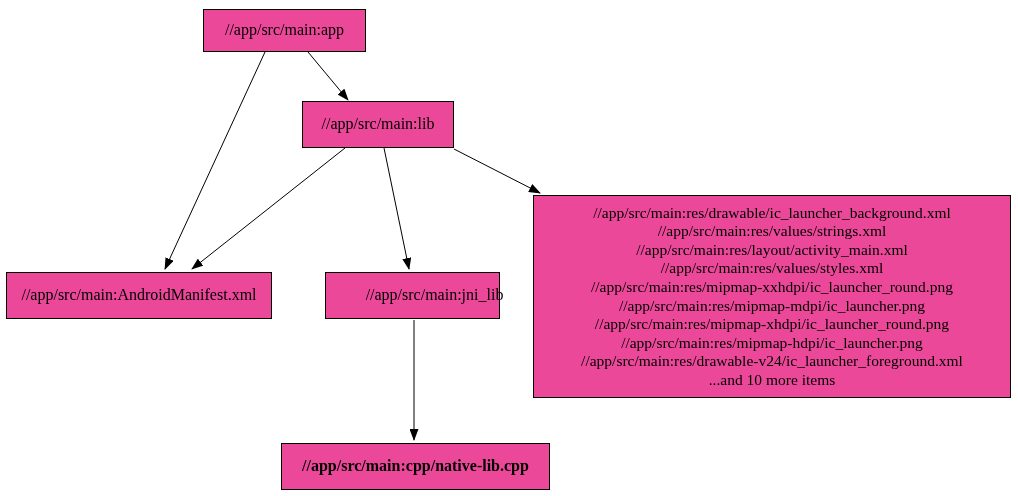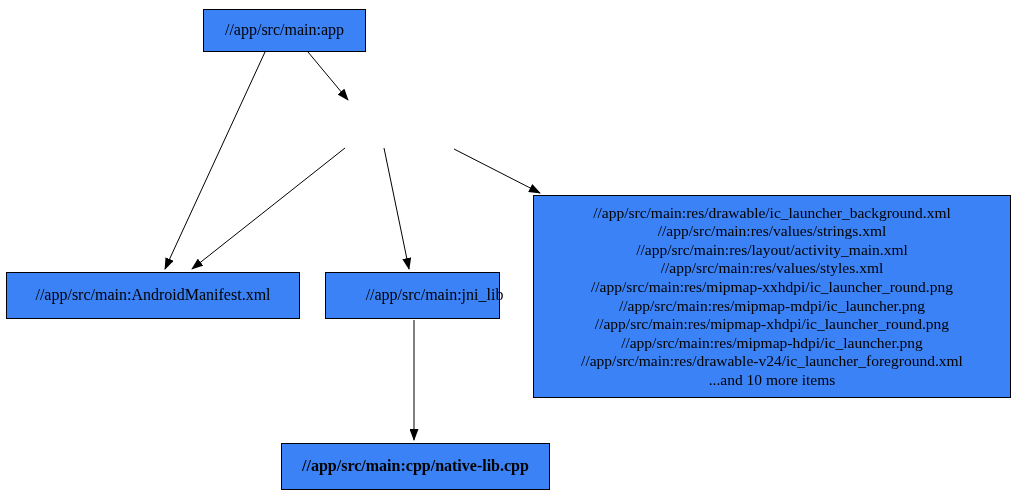--- a/index.html
+++ b/index.html
@@ -22,21 +22,21 @@
     width: 1018px;
     height: 496px;
   }
   .edges line {
     stroke: #000000;
     stroke-width: 1;
   }
   .node {
     position: absolute;
     box-sizing: border-box;
-    background: #3b82f6;
+    background: #ec4899;
     border: 1px solid #000000;
     color: #000000;
     font-size: 16px;
     display: flex;
     align-items: center;
     justify-content: center;
     text-align: center;
     white-space: nowrap;
     line-height: 1.15;
   }
@@ -61,22 +61,23 @@
     <line x1="265" y1="52" x2="165" y2="269" marker-end="url(#arrow)"></line>
     <line x1="308" y1="52" x2="348" y2="100" marker-end="url(#arrow)"></line>
     <line x1="345" y1="148" x2="192" y2="269" marker-end="url(#arrow)"></line>
     <line x1="384" y1="148" x2="409" y2="269" marker-end="url(#arrow)"></line>
     <line x1="454" y1="149" x2="540" y2="193" marker-end="url(#arrow)"></line>
     <line x1="414" y1="320" x2="414" y2="440" marker-end="url(#arrow)"></line>
   </svg>
 
   <div class="node" style="left:203px; top:9px; width:163px; height:43px;">//app/src/main:app</div>
 
+  <div class="node" style="left:302px; top:101px; width:152px; height:47px;">//app/src/main:lib</div>
 
-  <div class="node" style="left:6px; top:272px; width:294px; height:47px;">//app/src/main:AndroidManifest.xml</div>
+  <div class="node" style="left:6px; top:272px; width:266px; height:47px;">//app/src/main:AndroidManifest.xml</div>
 
   <div class="node" style="left:325px; top:272px; width:175px; height:47px;padding-left:44px;">//app/src/main:jni_lib</div>
 
   <div class="node multiline" style="left:533px; top:195px; width:478px; height:203px;">//app/src/main:res/drawable/ic_launcher_background.xml
 //app/src/main:res/values/strings.xml
 //app/src/main:res/layout/activity_main.xml
 //app/src/main:res/values/styles.xml
 //app/src/main:res/mipmap-xxhdpi/ic_launcher_round.png
 //app/src/main:res/mipmap-mdpi/ic_launcher.png
 //app/src/main:res/mipmap-xhdpi/ic_launcher_round.png

